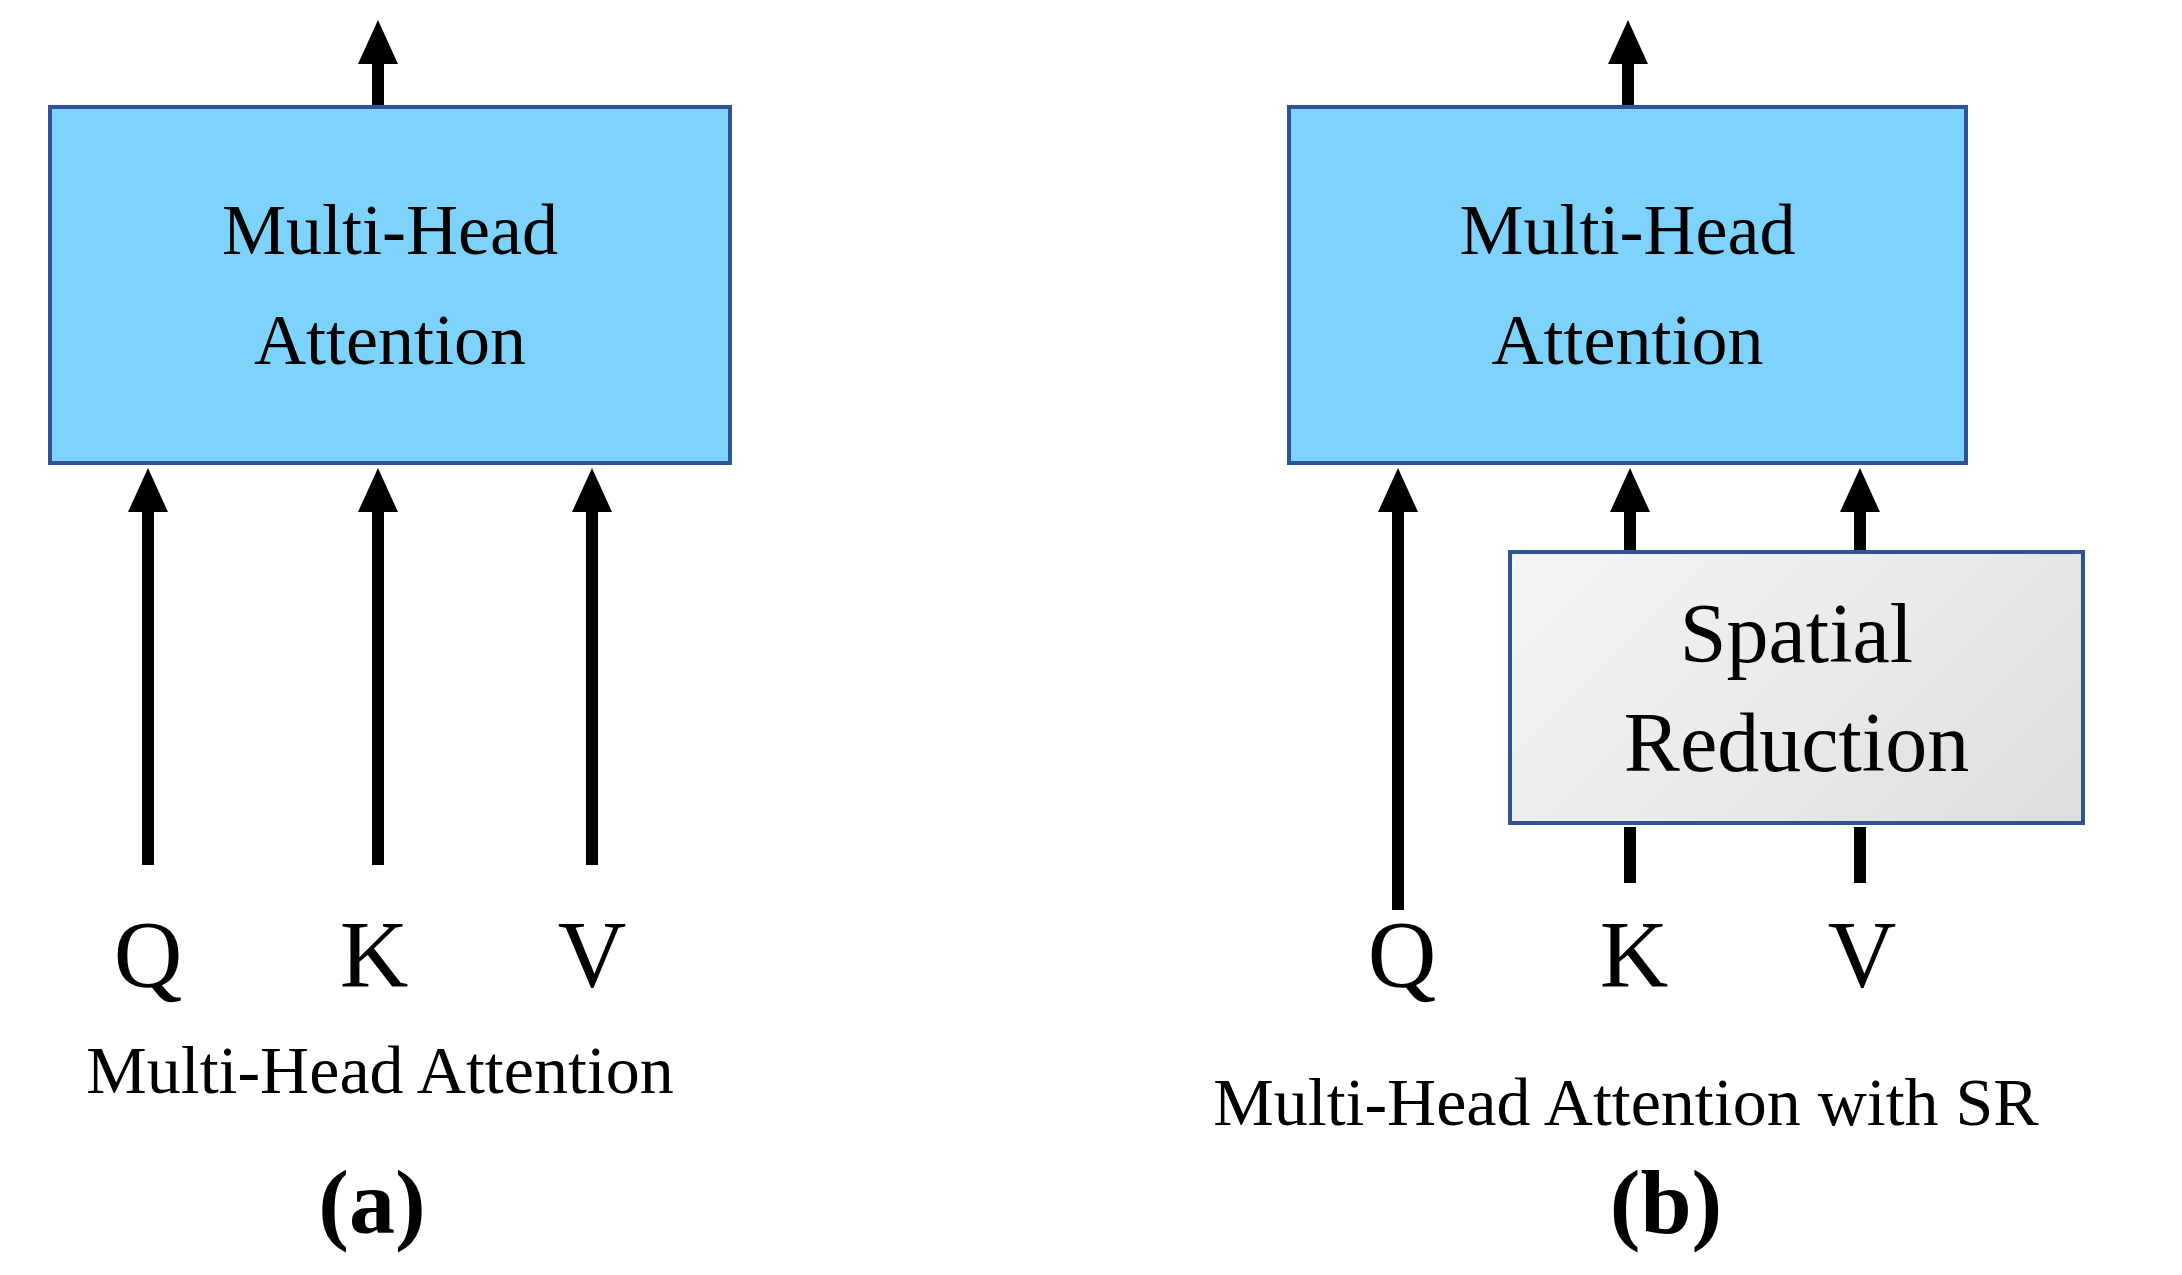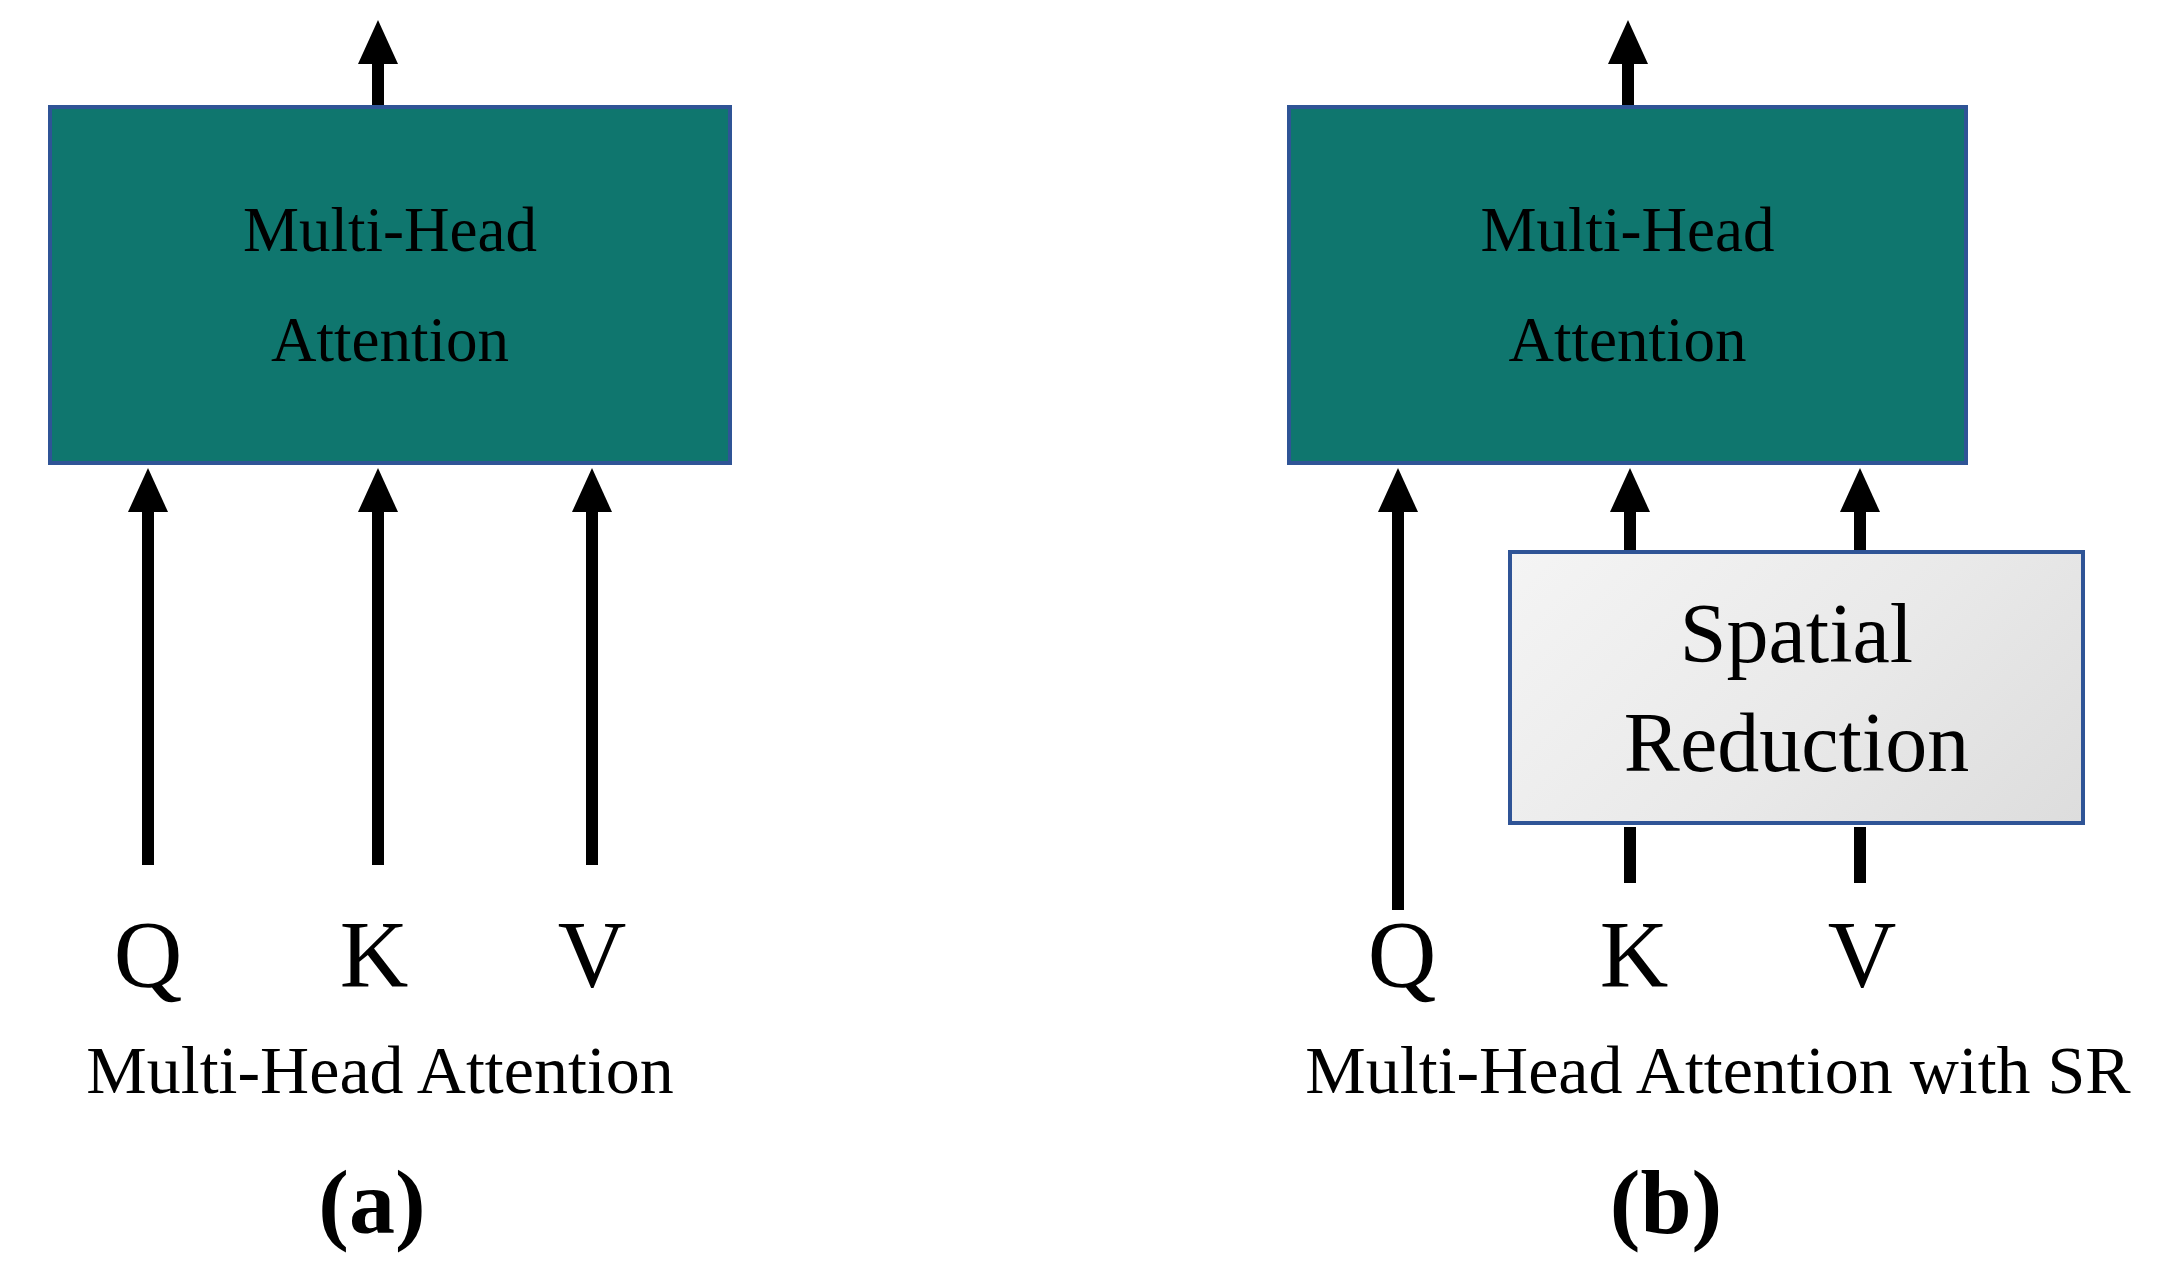--- a/index.html
+++ b/index.html
@@ -16,22 +16,22 @@
     position: absolute;
     box-sizing: border-box;
     border: 4px solid #2F5496;
     display: flex;
     flex-direction: column;
     align-items: center;
     justify-content: center;
     text-align: center;
   }
   .attn-box {
-    background: #0f766e;
-    font-size: 63px;
+    background: #7dd3fc;
+    font-size: 72px;
     line-height: 110px;
   }
   .sr-box {
     background: linear-gradient(135deg, #F4F4F4 0%, #E9E9E9 55%, #DDDDDD 100%);
     font-size: 84px;
     line-height: 109px;
   }
   .shaft {
     position: absolute;
     width: 12px;
@@ -126,17 +126,17 @@
       <div>Reduction</div>
     </div>
 
     <div class="shaft" style="left:1624px; top:827px; height:56px;"></div>
     <div class="shaft" style="left:1854px; top:827px; height:56px;"></div>
 
     <div class="qkv" style="left:1402px;">Q</div>
     <div class="qkv" style="left:1634px;">K</div>
     <div class="qkv" style="left:1862px;">V</div>
 
-    <div class="caption" style="left:1718px;">Multi-Head Attention with SR</div>
+    <div class="caption" style="left:1626px;margin-top:32px;">Multi-Head Attention with SR</div>
     <div class="tag" style="left:1666px;">(b)</div>
   </div>
 
 </div>
 
 </body></html>

